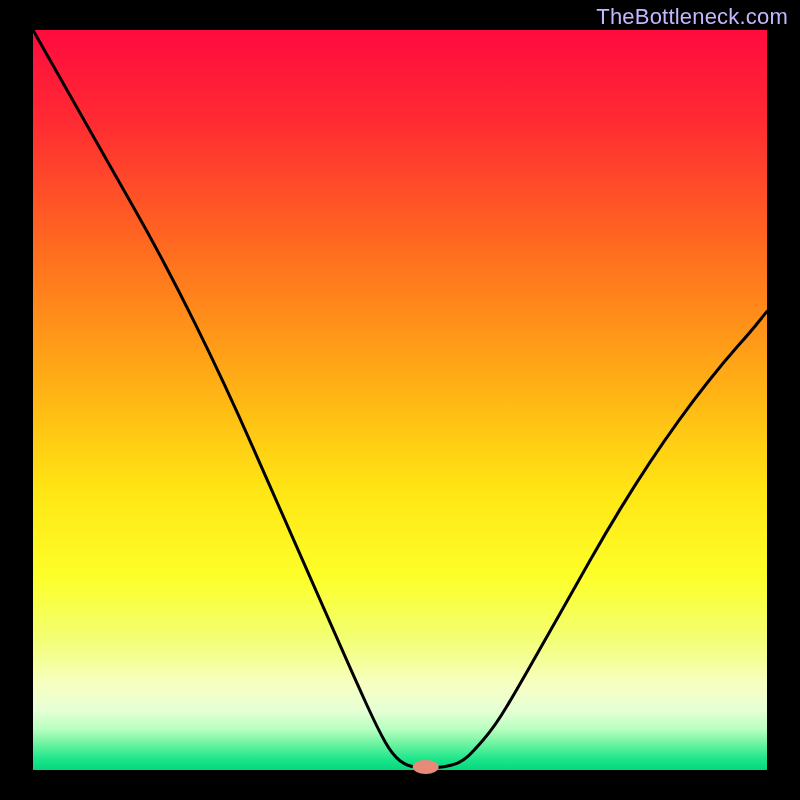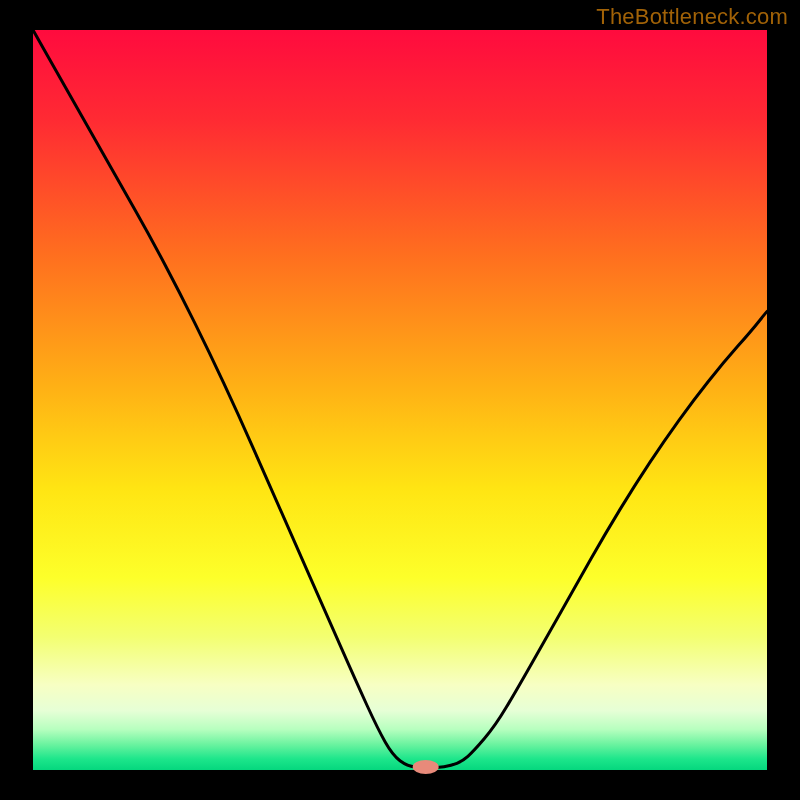--- a/index.html
+++ b/index.html
@@ -14,21 +14,21 @@
   .frame {
     position: relative;
     width: 800px;
     height: 800px;
     background: #000;
   }
   .watermark {
     position: absolute;
     top: 4px;
     right: 12px;
-    color: #a16207;
+    color: #c4b5fd;
     font-size: 22px;
     font-weight: 500;
     letter-spacing: 0.2px;
     z-index: 10;
   }
   svg {
     position: absolute;
     top: 0;
     left: 0;
   }

